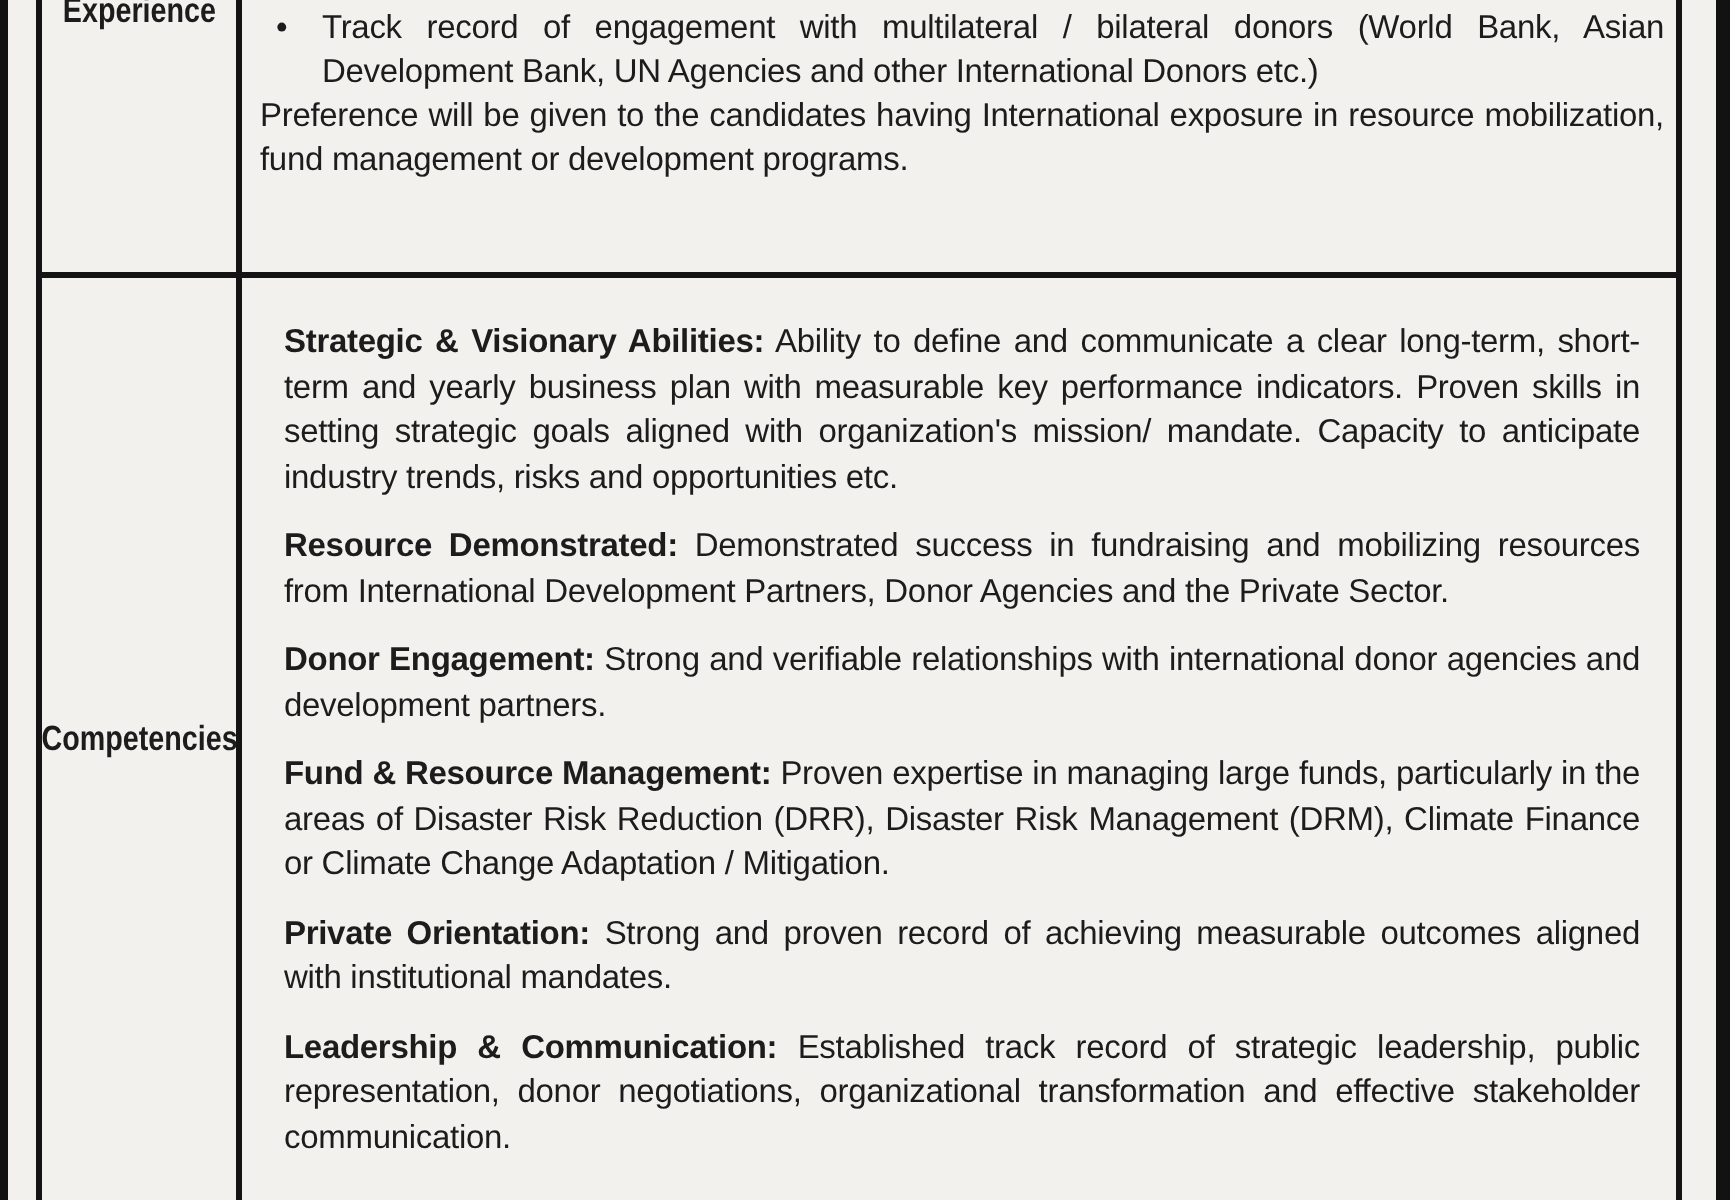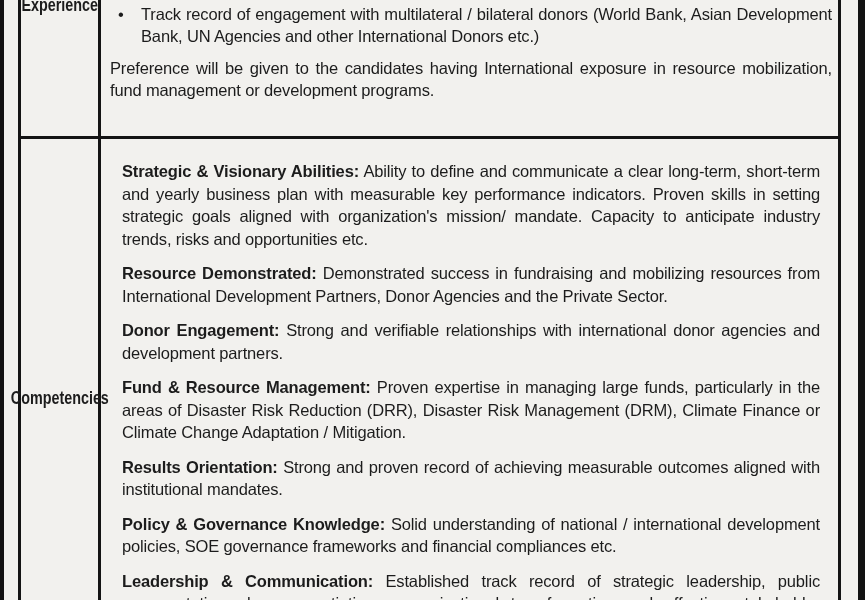--- a/index.html
+++ b/index.html
@@ -19,21 +19,21 @@
     position: absolute; left: 18px; top: 0;
     width: 817px;
     border-left: 3px solid #141414;
     border-right: 3px solid #141414;
     box-sizing: content-box;
   }
   .row { display: flex; align-items: stretch; }
   .row-experience { border-bottom: 3px solid #141414; min-height: 136px; }
 
   .label-cell {
-    flex: none; width: 80px;
+    flex: none; width: 100px;
     border-right: 3px solid #141414;
     display: flex; justify-content: center;
     box-sizing: border-box;
   }
   .row-experience .label-cell { align-items: flex-start; }
   .row-competencies .label-cell { align-items: center; padding-bottom: 16px; }
 
   .cell-label {
     font-weight: bold; font-size: 17.5px; white-space: nowrap;
     display: inline-block; transform: scaleX(0.82);
@@ -45,21 +45,21 @@
     padding: 0 6px 0 9px;
     font-size: 16.5px; letter-spacing: -0.15px;
   }
   .row-experience .content-cell { padding-top: 3px; line-height: 22px; }
   .row-competencies .content-cell { padding-top: 9px; padding-bottom: 24px; line-height: 22.5px; }
 
   .bullet-row { display: flex; }
   .bullet-glyph { flex: none; width: 31px; padding-left: 8px; box-sizing: border-box; }
   .bullet-text { flex: 1 1 auto; text-align: justify; }
   .bullet-continuation { padding-left: 31px; text-align: justify; }
-  .note-para { text-align: justify; margin-top: 10px; }
+  .note-para { text-align: justify; }
 
   .competency-para { margin: 12px; text-align: justify; }
   .competency-title { font-weight: bold; }
 </style>
 </head>
 <body>
 
 <div class="edge-bar" id="edge-bar-left"></div>
 <div class="edge-bar" id="edge-bar-right"></div>
 
@@ -86,22 +86,21 @@
 
         <p class="competency-para"><span class="competency-title">Strategic &amp; Visionary Abilities:</span> <span>Ability to define and communicate a clear long-term, short-term and yearly business plan with measurable key performance indicators. Proven skills in setting strategic goals aligned with organization's mission/ mandate. Capacity to anticipate industry trends, risks and opportunities etc.</span></p>
 
         <p class="competency-para"><span class="competency-title">Resource Demonstrated:</span> <span>Demonstrated success in fundraising and mobilizing resources from International Development Partners, Donor Agencies and the Private Sector.</span></p>
 
 
         <p class="competency-para"><span class="competency-title">Donor Engagement:</span> <span>Strong and verifiable relationships with international donor agencies and development partners.</span></p>
 
         <p class="competency-para"><span class="competency-title">Fund &amp; Resource Management:</span> <span>Proven expertise in managing large funds, particularly in the areas of Disaster Risk Reduction (DRR), Disaster Risk Management (DRM), Climate Finance or Climate Change Adaptation / Mitigation.</span></p>
 
-        <p class="competency-para"><span class="competency-title">Results Orientation:</span> <span>Strong and proven record of achieving measurable outcomes aligned with institutional mandates.</span></p>
+        <p class="competency-para"><span class="competency-title">Private Orientation:</span> <span>Strong and proven record of achieving measurable outcomes aligned with institutional mandates.</span></p>
 
-        <p class="competency-para"><span class="competency-title">Policy &amp; Governance Knowledge:</span> <span>Solid understanding of national / international development policies, SOE governance frameworks and financial compliances etc.</span></p>
 
 
         <p class="competency-para"><span class="competency-title">Leadership &amp; Communication:</span> <span>Established track record of strategic leadership, public representation, donor negotiations, organizational transformation and effective stakeholder communication.</span></p>
       </div>
   </div>
 
 </div>
 
 </body></html>

